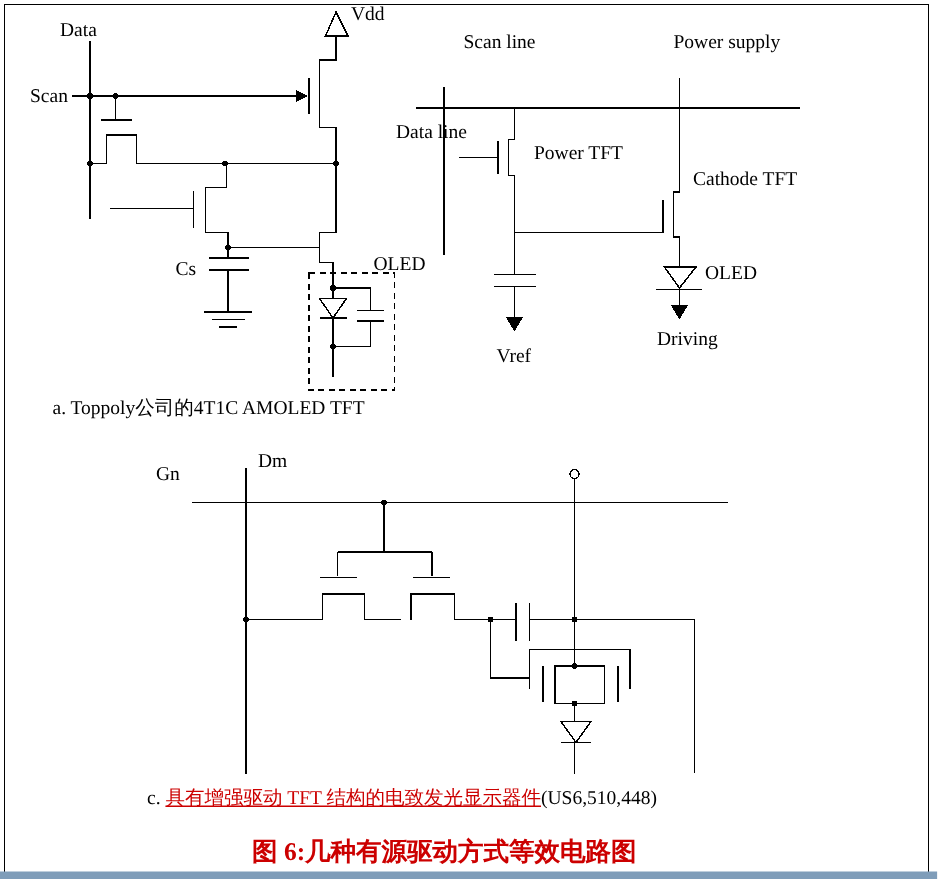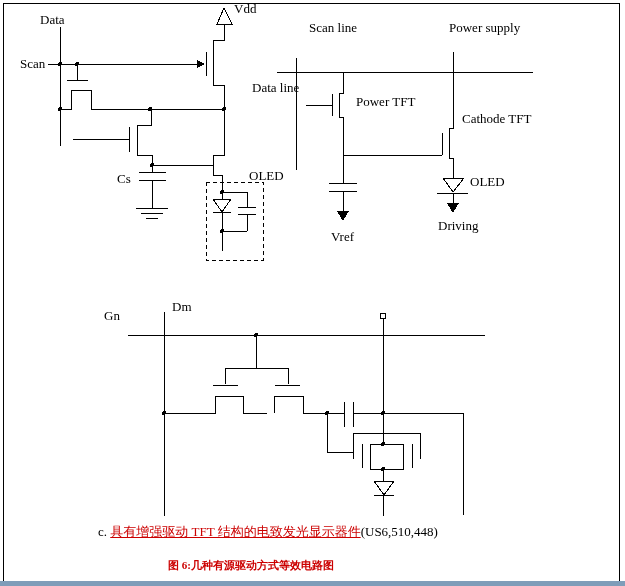--- a/index.html
+++ b/index.html
@@ -1,21 +1,21 @@
 <!DOCTYPE html>
 <html style="--accent-red: #cc0000; --bottom-bar: #7f9db9; --line: #000000;"><head>
 <meta charset="utf-8">
 <style>
   html,body{margin:0;padding:0;background:#fff;}
   .page{position:relative;width:625px;height:586px;background:#fff;overflow:hidden;
         font-family:"Liberation Serif",serif;color:#000;padding-left:13px;}
   .page svg{position:absolute;left:0;top:0;}
   .lbl{position:absolute;font-size:13px;line-height:1.1;white-space:nowrap;color:#000;}
   .red-u{color:var(--accent-red,#cc0000);text-decoration:underline;}
-  .fig-title{position:absolute;font-size:11px;font-weight:bold;white-space:nowrap;
+  .fig-title{position:absolute;font-size:17px;font-weight:bold;white-space:nowrap;
              color:var(--accent-red,#cc0000);line-height:1.1;}
   .bottom-bar{fill:var(--bottom-bar,#7f9db9);}
 </style>
 </head>
 <body>
 
 <div class="page">
 
   <svg width="625" height="586" viewBox="0 0 625 586">
 
@@ -99,29 +99,30 @@
   </svg>
 
   <span class="lbl" style="left:40px;top:13px">Data</span>
   <span class="lbl" style="left:20px;top:57px">Scan</span>
   <span class="lbl" style="left:234px;top:2px">Vdd</span>
   <span class="lbl" style="left:117px;top:172px">Cs</span>
   <span class="lbl" style="left:249px;top:169px">OLED</span>
 
   <span class="lbl" style="left:309px;top:21px">Scan line</span>
   <span class="lbl" style="left:449px;top:21px">Power supply</span>
-  <span class="lbl" style="left:252px;top:81px">Data line</span>
+  <span class="lbl" style="left:264px;top:81px">Data line</span>
   <span class="lbl" style="left:356px;top:95px">Power TFT</span>
   <span class="lbl" style="left:462px;top:112px">Cathode TFT</span>
   <span class="lbl" style="left:470px;top:175px">OLED</span>
   <span class="lbl" style="left:331px;top:230px">Vref</span>
   <span class="lbl" style="left:438px;top:219px">Driving</span>
 
   <span class="lbl" style="left:172px;top:300px">Dm</span>
   <span class="lbl" style="left:104px;top:309px">Gn</span>
 
+  <div class="lbl" style="left:35px;top:265px">a. Toppoly公司的4T1C AMOLED TFT</div>
 
 
   <div class="lbl" style="left:98px;top:525px"><span>c. </span><span class="red-u">具有增强驱动 TFT 结构的电致发光显示器件</span><span>(US6,510,448)</span></div>
 
   <div class="fig-title" style="left:168px;top:559px">图 6:几种有源驱动方式等效电路图</div>
 
 </div>
 
 </body></html>

